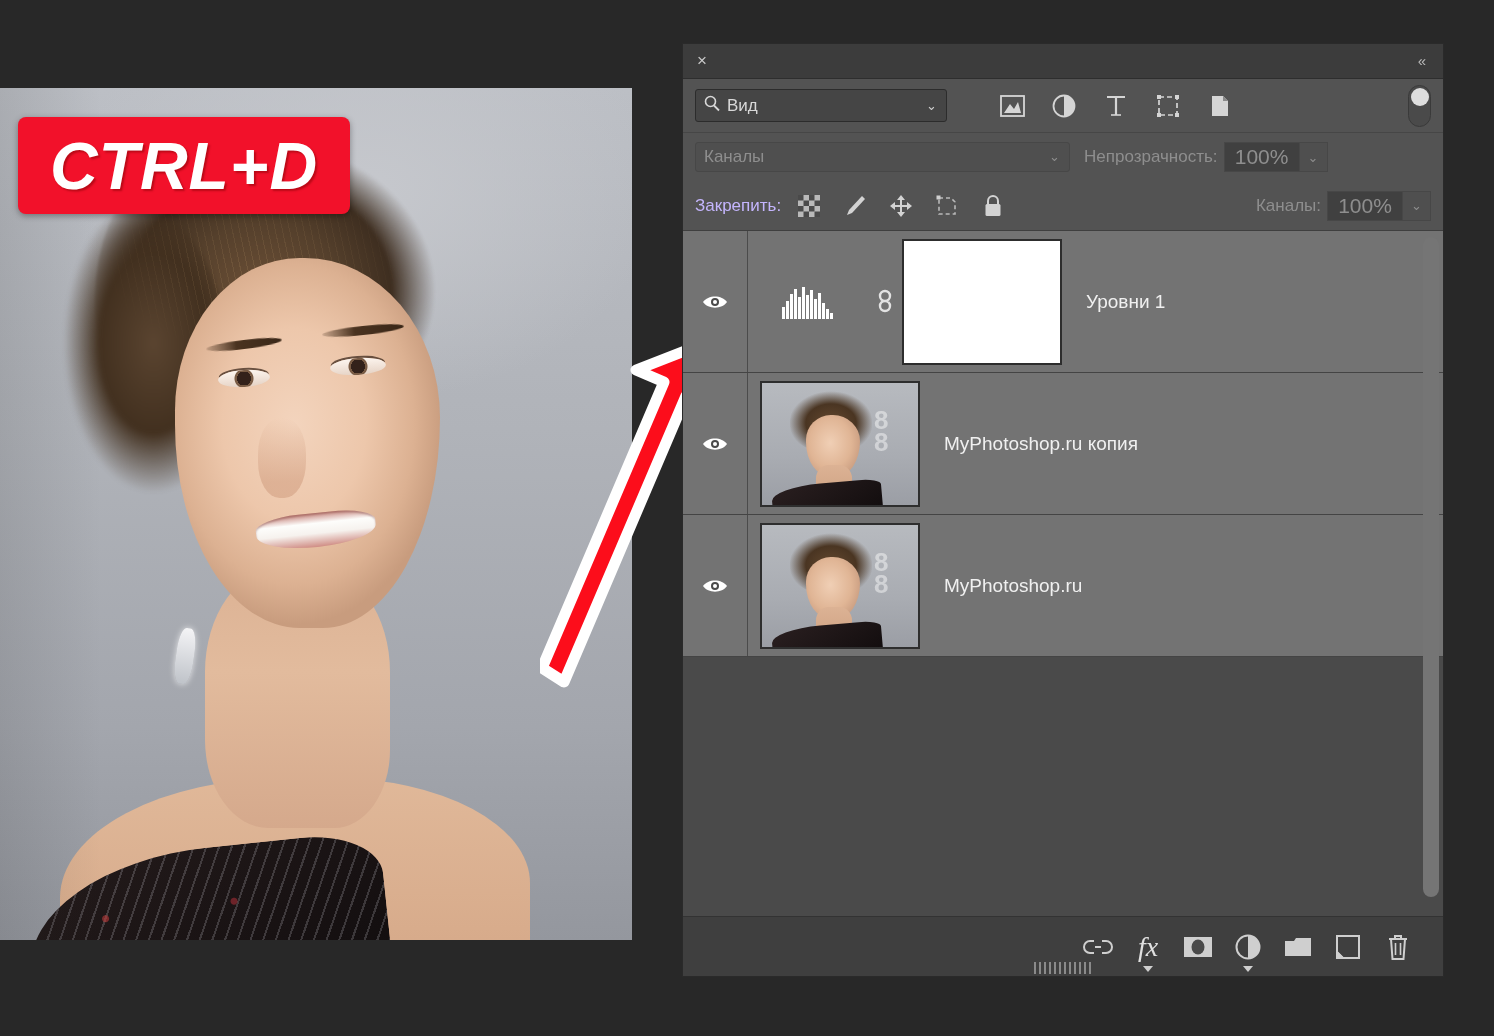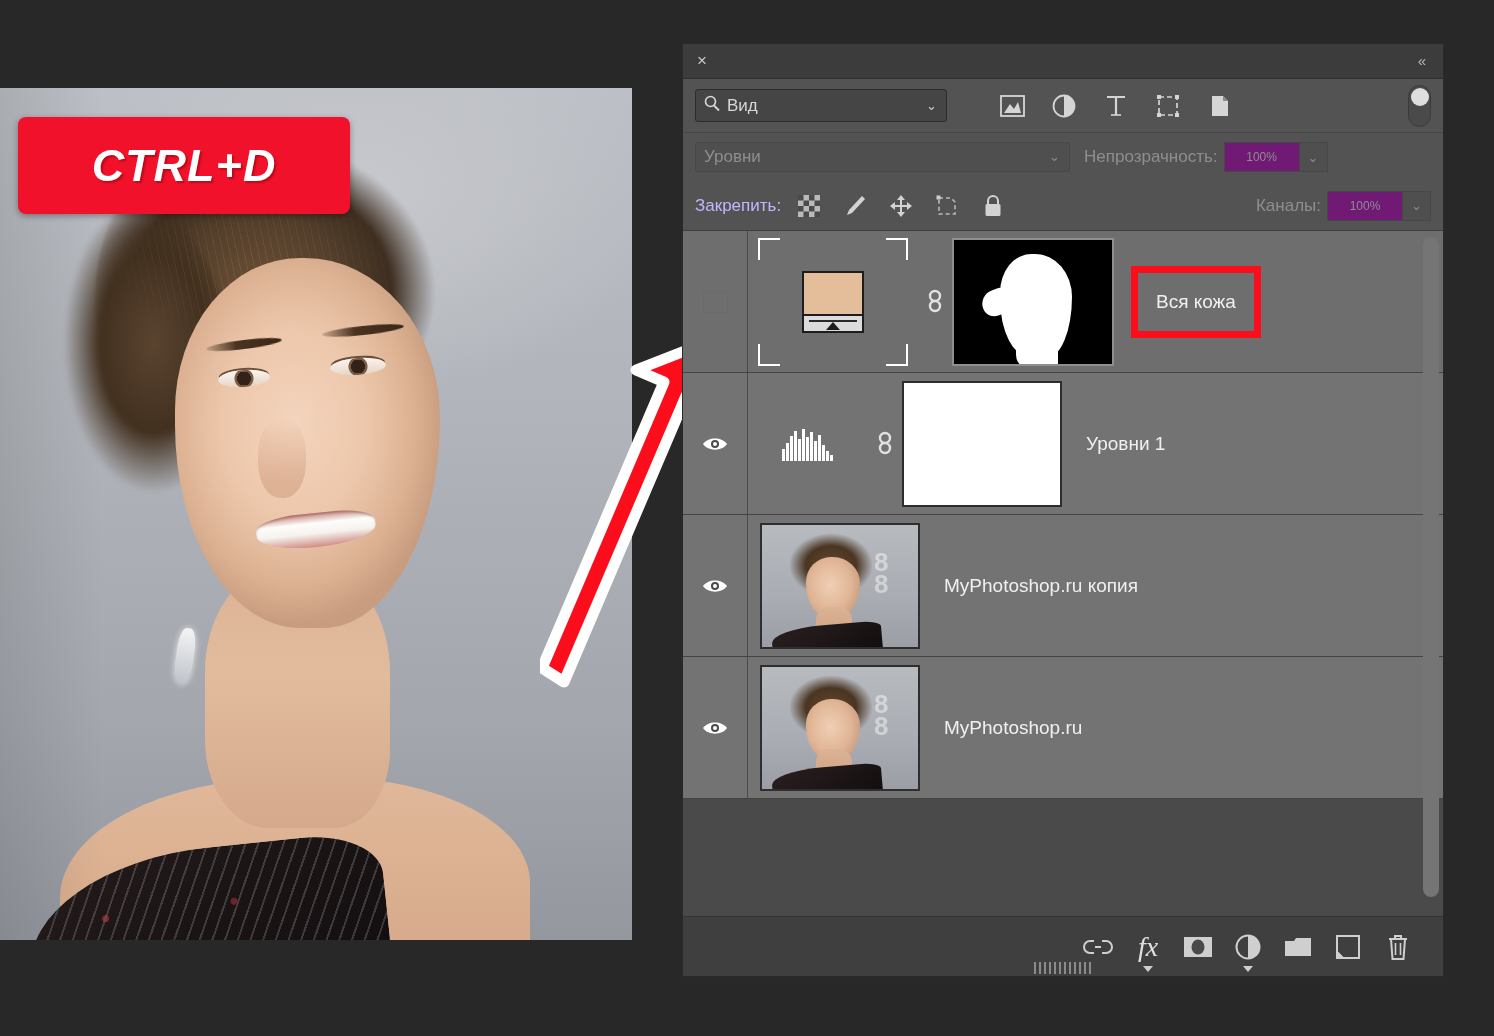--- a/index.html
+++ b/index.html
@@ -113,21 +113,21 @@
   }
 
   
   .ctrl-badge {
     position:absolute; left:18px; top:117px; width:332px; height:97px;
     background:#f2112a; border-radius:8px;
     display:flex; align-items:center; justify-content:center;
     box-shadow: 0 2px 6px rgba(0,0,0,.35);
   }
   .ctrl-badge span {
-    color:#fff; font-size:45px; font-weight:bold; font-style:italic;
+    color:#fff; font-size:66px; font-weight:bold; font-style:italic;
     letter-spacing:1px; font-family:"Liberation Sans", sans-serif;
     text-shadow: 2px 2px 2px rgba(120,0,0,.45);
   }
 
   
   .arrow-wrap { position:absolute; left:540px; top:330px; width:230px; height:360px; }
 
   
   .ps-panel {
     position:absolute; left:683px; top:44px; width:760px; height:932px;
@@ -190,22 +190,22 @@
     height:48px; background:#535353; display:flex; align-items:center;
     padding:0 12px; flex:0 0 auto;
   }
   .blend-select {
     width:375px; height:30px; background:#4f4f4f; border:1px solid #474747; border-radius:3px;
     display:flex; align-items:center; padding:0 8px; color:#8e8e8e; font-size:17px; position:relative; cursor:pointer;
   }
   .blend-select .caret { position:absolute; right:9px; top:6px; color:#8e8e8e; font-size:13px; }
   .opacity-label { color:#8e8e8e; font-size:17px; margin-left:14px; }
   .numbox {
-    margin-left:6px; width:76px; height:30px; background:#701a75; border:1px solid #474747;
-    color:#8e8e8e; font-size:12px; display:flex; align-items:center; justify-content:center;
+    margin-left:6px; width:76px; height:30px; background:#404040; border:1px solid #474747;
+    color:#8e8e8e; font-size:21px; display:flex; align-items:center; justify-content:center;
   }
   .numstep {
     width:28px; height:30px; background:#4f4f4f; border:1px solid #474747; border-left:none;
     color:#8e8e8e; font-size:13px; display:flex; align-items:center; justify-content:center; cursor:pointer;
   }
 
   .lock-bar {
     height:50px; background:#535353; display:flex; align-items:center;
     padding:0 12px; flex:0 0 auto; border-bottom:1px solid #3f3f3f;
   }
@@ -410,21 +410,21 @@
               <path d="M3 2 H14 L19 7 V22 H3 Z" fill="#d5d5d5"></path>
               <path d="M14 2 V7 H19" fill="#8a8a8a"></path>
             </svg>
         </div>
       </div>
       <div class="filter-toggle"></div>
     </div>
 
     <div class="blend-bar">
       <div class="blend-select">
-        <span>Уровни</span>
+        <span>Каналы</span>
         <span class="caret">⌄</span>
       </div>
       <span class="opacity-label">Непрозрачность:</span>
       <div class="numbox">100%</div>
       <div class="numstep">⌄</div>
     </div>
 
     <div class="lock-bar">
       <span class="lock-label">Закрепить:</span>
       <div class="lock-icons">
@@ -464,47 +464,20 @@
             </svg>
         </div>
       </div>
       <span class="fill-label">Каналы:</span>
       <div class="numbox">100%</div>
       <div class="numstep">⌄</div>
     </div>
 
     <div class="layer-list">
 
-      <div class="layer-row selected">
-        <div class="vis-cell">
-          <div class="vis-empty"></div>
-        </div>
-        <div class="thumb-adj-wrap">
-          <div class="corner-frame">
-            <i class="tl"></i>
-              <i class="tr"></i>
-              <i class="bl"></i>
-              <i class="br"></i>
-          </div>
-          <div class="adj-thumb">
-            <div class="slider-strip"></div>
-          </div>
-        </div>
-        <div class="link-icon">
-          <svg width="22" height="34" viewBox="0 0 22 34">
-              <path d="M11 6 a5 5 0 0 1 0 10 a5 5 0 0 0 0 10 a5 5 0 0 0 0 -10 a5 5 0 0 1 0 -10" fill="none" stroke="#e2e2e2" stroke-width="2.4"></path>
-            </svg>
-        </div>
-        <div class="mask-thumb">
-          <div class="mask-face"></div>
-          <div class="mask-ear"></div>
-          <div class="mask-neck"></div>
-        </div>
-        <div class="layer-name boxed">Вся кожа</div>
-      </div>
 
       <div class="layer-row">
         <div class="vis-cell">
           <svg width="26" height="18" viewBox="0 0 26 18">
             <path d="M1 9 C6 1.5 20 1.5 25 9 C20 16.5 6 16.5 1 9 Z" fill="#ffffff"></path>
             <circle cx="13" cy="9" r="4" fill="#4a4a4a"></circle>
             <circle cx="13" cy="9" r="2" fill="#ffffff"></circle>
           </svg>
         </div>
         <div class="hist-icon">

